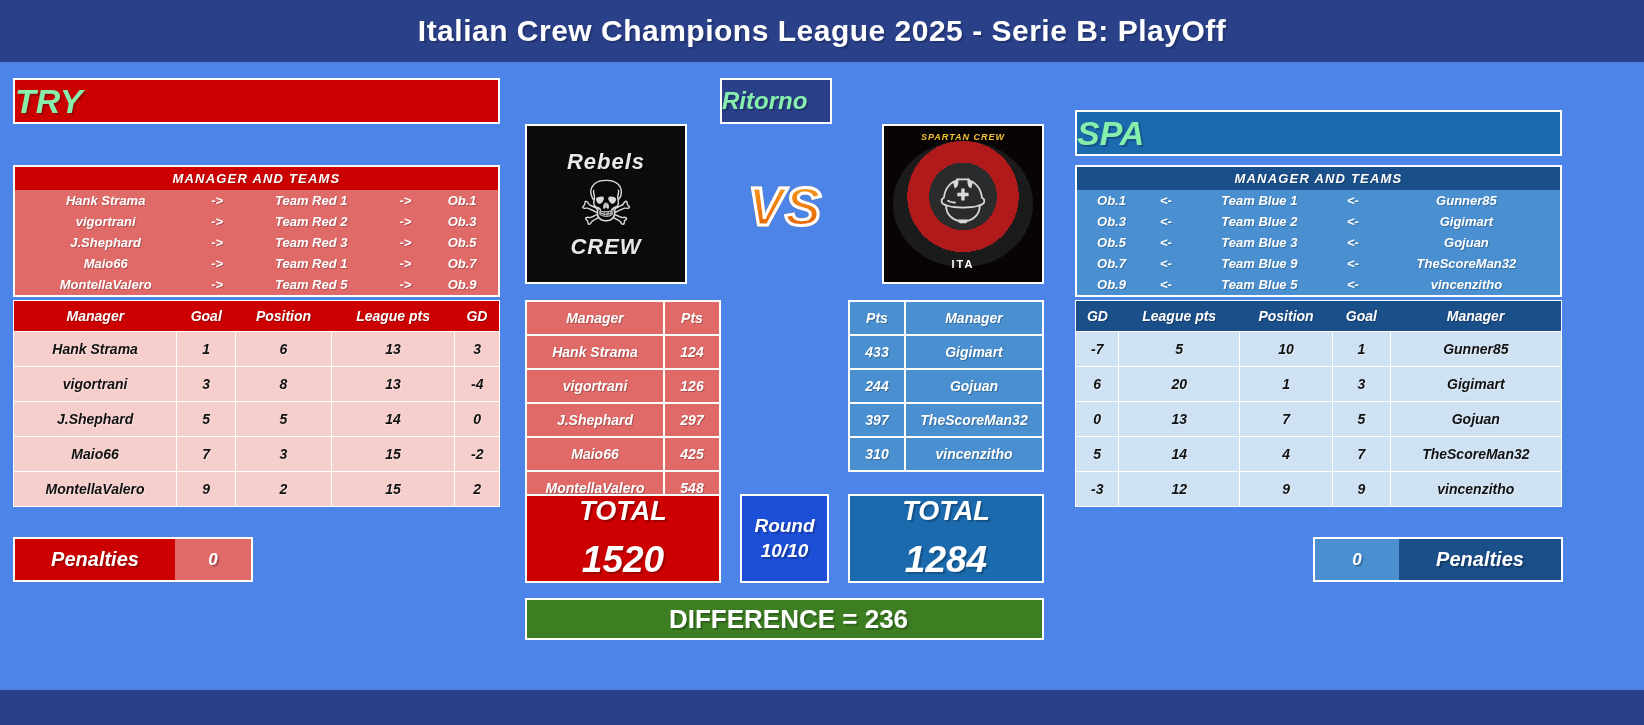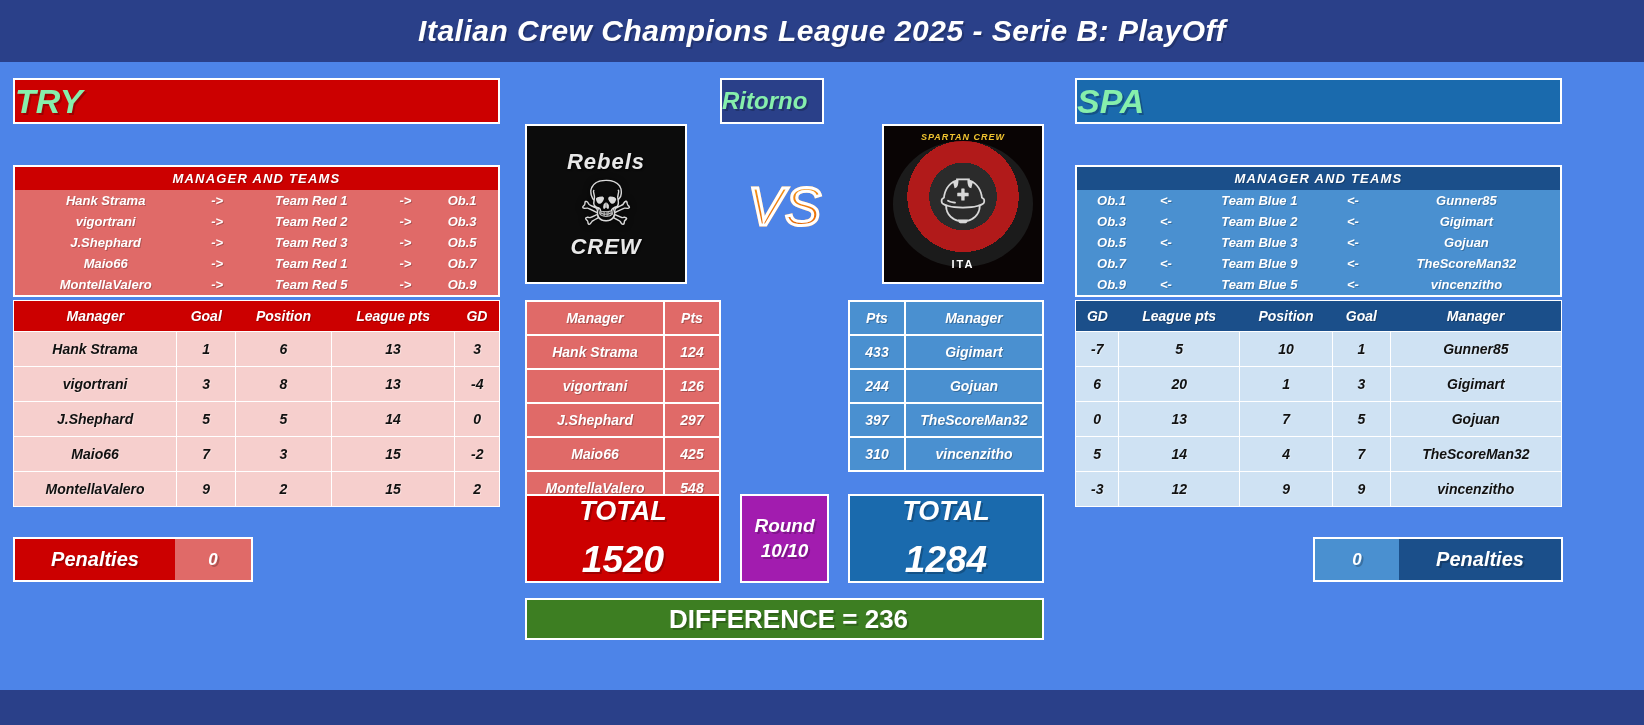--- a/index.html
+++ b/index.html
@@ -11,42 +11,42 @@
     overflow: hidden;
   }
   .page { position: relative; width: 1644px; height: 725px; background: #4d84e8; }
 
   
   .topband {
     position: absolute; left:0; top:0; width:1644px; height:62px;
     background:#2a4089; display:flex; align-items:center; justify-content:center;
   }
   .topband .title {
-    color:#fff; font-style:italic; font-weight:bold; font-size:30px;
+    color:#fff; font-weight:bold; font-size:30px;
     letter-spacing:0.5px; text-shadow: 2px 2px 0 rgba(0,0,0,0.18);
     white-space: nowrap;
   }
   .bottomband {
     position:absolute; left:0; bottom:0; width:1644px; height:35px; background:#2a4089;
   }
 
   
   .banner {
     position:absolute; border:2px solid #ffffff;
     display:flex; align-items:center; 
     color:#86efac; font-style:italic; font-weight:bold;
     text-shadow: 2px 2px 0 rgba(0,0,0,0.22);
   }
   .banner.red  { background:#cc0000; }
-  .banner.blue { background:#1a6aad; }
+  .banner.blue { background:#1a6aad;margin-top:32px; }
   .banner.navy { background:#2a4089; }
 
   #try-banner { left:13px;  top:78px;  width:487px; height:46px; font-size:34px; }
   #spa-banner { left:1075px;top:78px;  width:487px; height:46px; font-size:34px; }
-  #ritorno-banner { left:720px; top:78px; width:104px; height:46px; font-size:24px; }
+  #ritorno-banner { left:720px; top:78px; width:112px; height:46px; font-size:24px; }
 
   
   .logo {
     position:absolute; border:2px solid #ffffff; overflow:hidden;
   }
   #logo-left  { left:525px; top:124px; width:162px; height:160px; background:#0c0c0c; }
   #logo-right { left:882px; top:124px; width:162px; height:160px; background:#090404; }
 
   .logo-art { position:absolute; inset:0; }
   .skull-wrap { display:flex; align-items:center; justify-content:center; height:100%;
@@ -65,21 +65,21 @@
   .spartan-top { position:absolute; top:6px; left:0; right:0; text-align:center;
      color:#f0c330; font-size:9px; font-weight:bold; letter-spacing:1px; font-style:italic;}
   .spartan-ita { position:absolute; bottom:12px; left:0; right:0; text-align:center;
      color:#ffffff; font-size:11px; font-weight:bold; letter-spacing:2px; }
   .spartan-helm { font-size:44px; color:#d8d8d8; line-height:1; margin-top:-6px; }
 
   
   #vs {
     position:absolute; left:697px; top:175px; width:176px; height:62px;
     display:flex; align-items:center; justify-content:center;
-    font-size:54px; font-weight:normal; font-style:italic;
+    font-size:54px; font-weight:bold; font-style:italic;
     background: linear-gradient(180deg,#f6a623 0%, #f08010 45%, #e05c00 100%);
     -webkit-background-clip: text; background-clip: text; color: transparent;
     -webkit-text-stroke: 3px #ffffff; paint-order: stroke fill;
     letter-spacing:1px;
   }
 
   
   table { border-collapse:collapse; position:absolute; }
   td, th { font-style:italic; font-weight:bold; text-align:center; }
 
@@ -154,21 +154,21 @@
     color:#ffffff; font-style:italic; font-weight:bold;
     text-shadow:2px 2px 0 rgba(0,0,0,0.22);
     gap:12px;
   }
   .total .t-lbl { font-size:27px; line-height:1.15; }
   .total .t-val { font-size:37px; line-height:1.15; }
   #total-left  { left:525px; top:494px; width:196px; height:89px; background:#cc0000; }
   #total-right { left:848px; top:494px; width:196px; height:89px; background:#1a6aad; }
   #round-box {
     position:absolute; left:740px; top:494px; width:89px; height:89px;
-    background:#a21caf; border:2px solid #ffffff;
+    background:#1d4ed8; border:2px solid #ffffff;
     display:flex; flex-direction:column; align-items:center; justify-content:center;
     color:#ffffff; font-style:italic; font-weight:bold;
     text-shadow:2px 2px 0 rgba(0,0,0,0.22);
   }
   #round-box .r-lbl { font-size:19px; line-height:1.3; }
   #round-box .r-val { font-size:19px; line-height:1.3; }
 
   #difference {
     position:absolute; left:525px; top:598px; width:519px; height:42px;
     background:#3d7e22; border:2px solid #ffffff;

